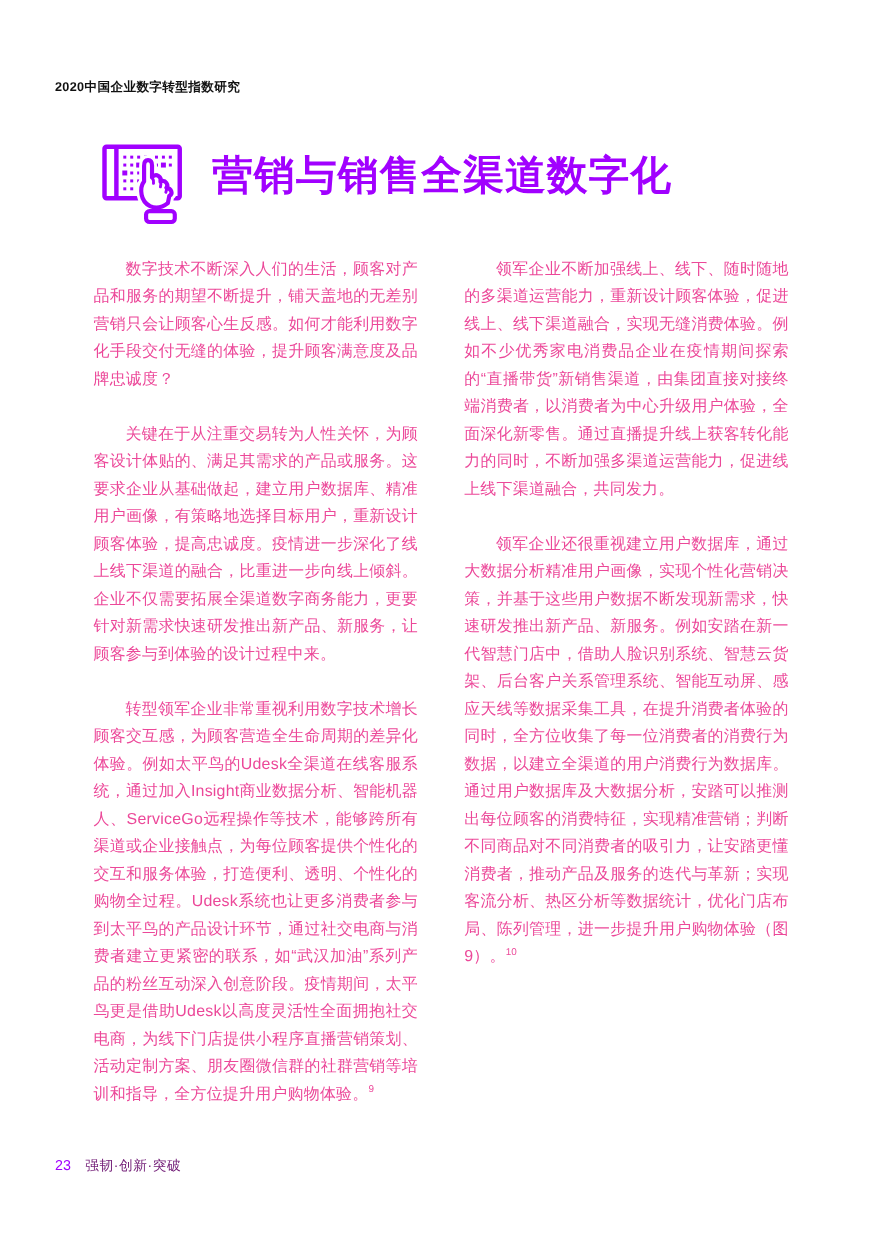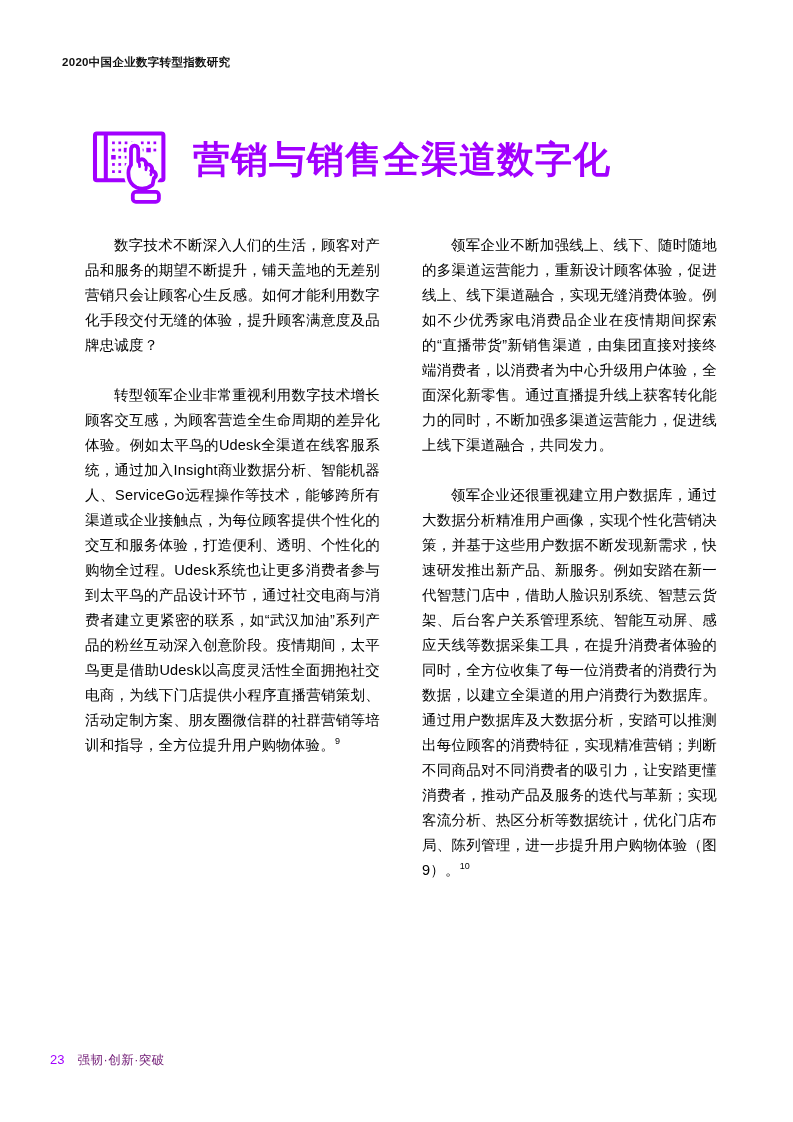--- a/index.html
+++ b/index.html
@@ -11,26 +11,25 @@
   .page {
     position: relative;
     width: 793px;
     height: 1122px;
     background: #ffffff;
     overflow: hidden;
   }
   .doc-header {
     position: absolute;
     left: 50px;
-    top: 55px;
+    top: 72px;
     font-size: 11.5px;
     font-weight: 700;
     letter-spacing: 0.3px;
     color: #111111;
-    margin-left: 12px;
   }
   .section-header {
     position: absolute;
     left: 86px;
     top: 114px;
     display: flex;
     align-items: center;
     gap: 17px;
   }
   .section-icon {
@@ -56,21 +55,21 @@
   }
   .col {
     width: 295px;
     flex: 0 0 auto;
   }
   .col p {
     font-size: 14.5px;
     line-height: 25px;
     text-align: justify;
     text-indent: 2em;
-    color: #000000;
+    color: #ec4899;
     margin-bottom: 25px;
     letter-spacing: 0.2px;
   }
   .col p:last-child { margin-bottom: 0; }
   sup.footnote-ref {
     font-size: 9px;
     line-height: 0;
     vertical-align: super;
     letter-spacing: 0;
     margin-top: 40px;
@@ -151,20 +150,21 @@
           <rect x="52" y="86" width="29" height="11" rx="3.5" fill="#ffffff" stroke="#A100FF" stroke-width="4.2"></rect>
         </g>
       </svg>
     </span>
     <h1 class="section-title">营销与销售全渠道数字化</h1>
   </div>
 
   <div class="columns">
     <div class="col">
       <p>数字技术不断深入人们的生活，顾客对产品和服务的期望不断提升，铺天盖地的无差别营销只会让顾客心生反感。如何才能利用数字化手段交付无缝的体验，提升顾客满意度及品牌忠诚度？</p>
+      <p>关键在于从注重交易转为人性关怀，为顾客设计体贴的、满足其需求的产品或服务。这要求企业从基础做起，建立用户数据库、精准用户画像，有策略地选择目标用户，重新设计顾客体验，提高忠诚度。疫情进一步深化了线上线下渠道的融合，比重进一步向线上倾斜。企业不仅需要拓展全渠道数字商务能力，更要针对新需求快速研发推出新产品、新服务，让顾客参与到体验的设计过程中来。</p>
       <p><span>转型领军企业非常重视利用数字技术增长顾客交互感，为顾客营造全生命周期的差异化体验。例如太平鸟的Udesk全渠道在线客服系统，通过加入Insight商业数据分析、智能机器人、ServiceGo远程操作等技术，能够跨所有渠道或企业接触点，为每位顾客提供个性化的交互和服务体验，打造便利、透明、个性化的购物全过程。Udesk系统也让更多消费者参与到太平鸟的产品设计环节，通过社交电商与消费者建立更紧密的联系，如“武汉加油”系列产品的粉丝互动深入创意阶段。疫情期间，太平鸟更是借助Udesk以高度灵活性全面拥抱社交电商，为线下门店提供小程序直播营销策划、活动定制方案、朋友圈微信群的社群营销等培训和指导，全方位提升用户购物体验。</span><sup class="footnote-ref">9</sup></p>
     </div>
     <div class="col">
       <p>领军企业不断加强线上、线下、随时随地的多渠道运营能力，重新设计顾客体验，促进线上、线下渠道融合，实现无缝消费体验。例如不少优秀家电消费品企业在疫情期间探索的“直播带货”新销售渠道，由集团直接对接终端消费者，以消费者为中心升级用户体验，全面深化新零售。通过直播提升线上获客转化能力的同时，不断加强多渠道运营能力，促进线上线下渠道融合，共同发力。</p>
       <p><span>领军企业还很重视建立用户数据库，通过大数据分析精准用户画像，实现个性化营销决策，并基于这些用户数据不断发现新需求，快速研发推出新产品、新服务。例如安踏在新一代智慧门店中，借助人脸识别系统、智慧云货架、后台客户关系管理系统、智能互动屏、感应天线等数据采集工具，在提升消费者体验的同时，全方位收集了每一位消费者的消费行为数据，以建立全渠道的用户消费行为数据库。通过用户数据库及大数据分析，安踏可以推测出每位顾客的消费特征，实现精准营销；判断不同商品对不同消费者的吸引力，让安踏更懂消费者，推动产品及服务的迭代与革新；实现客流分析、热区分析等数据统计，优化门店布局、陈列管理，进一步提升用户购物体验（图9）。</span><sup class="footnote-ref">10</sup></p>
     </div>
   </div>
 
   <div class="doc-footer">
     <span class="page-number">23</span>

